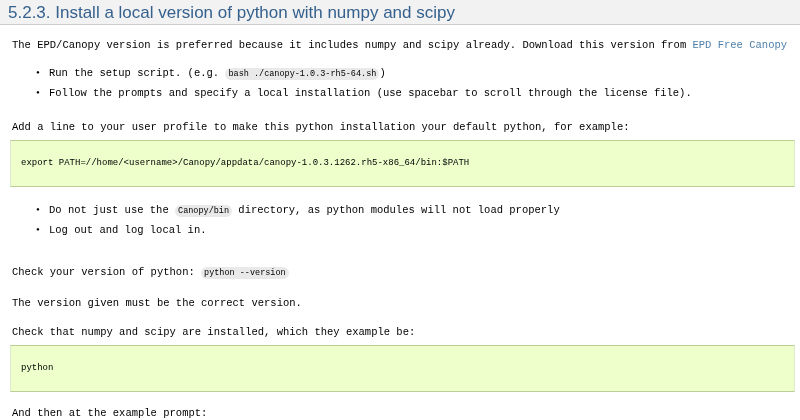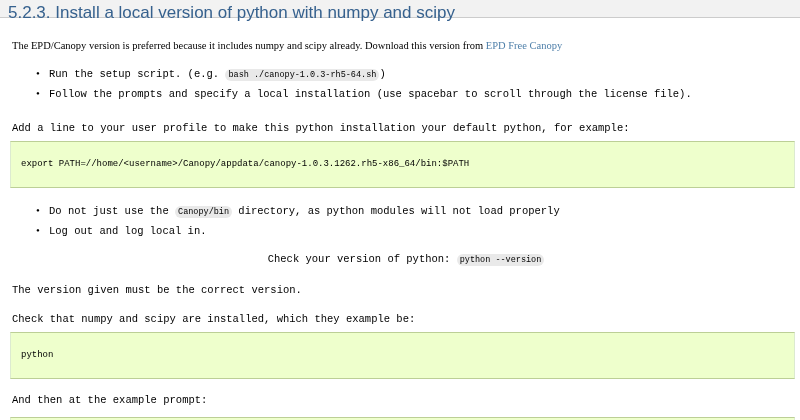--- a/index.html
+++ b/index.html
@@ -14,43 +14,43 @@
     --module-blue: #0e84b5;
   }
   * { box-sizing: border-box; }
   html, body {
     margin: 0; padding: 0;
     width: 800px; height: 420px;
     background: #ffffff;
     overflow: hidden;
   }
   .heading-band {
-    height: 18px;
+    height: 25px;
     background: var(--heading-bg);
     border-bottom: 1px solid var(--heading-border);
   }
   .heading-band h1 {
     margin: 0;
     padding: 3px 0 0 8px;
     font: normal 17px/20px "Liberation Sans", "DejaVu Sans", sans-serif;
     color: var(--heading-text);
     letter-spacing: 0px;
     white-space: nowrap;
   }
   .body-text {
     font-family: "Liberation Mono", "DejaVu Sans Mono", monospace;
     font-size: 10.5px;
     line-height: 14px;
     color: #000000;
     white-space: nowrap;
   }
   p.body-text { margin: 0 0 0 12px; }
-  p.intro         { margin-top: 21px; font-family: Liberation Serif, serif; }
+  p.intro         { margin-top: 13px; }
   p.add-line      { margin-top: 18px; }
-  p.check-version { margin-top: 12px; text-align: center; }
+  p.check-version { margin-top: 26px; }
   p.version-ok    { margin-top: 16px; }
   p.check-inst    { margin-top: 15px; }
   p.prompt        { margin-top: 14px; }
   a.doc-link {
     color: var(--link);
     text-decoration: none;
     cursor: pointer;
   }
   ul.doc-list {
     list-style: none;

